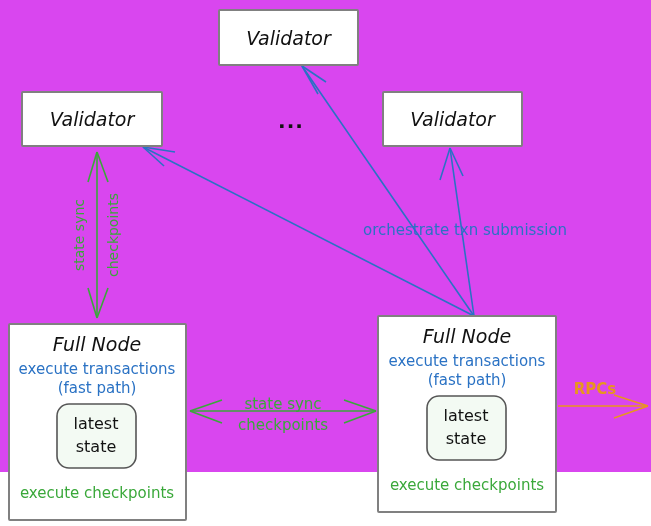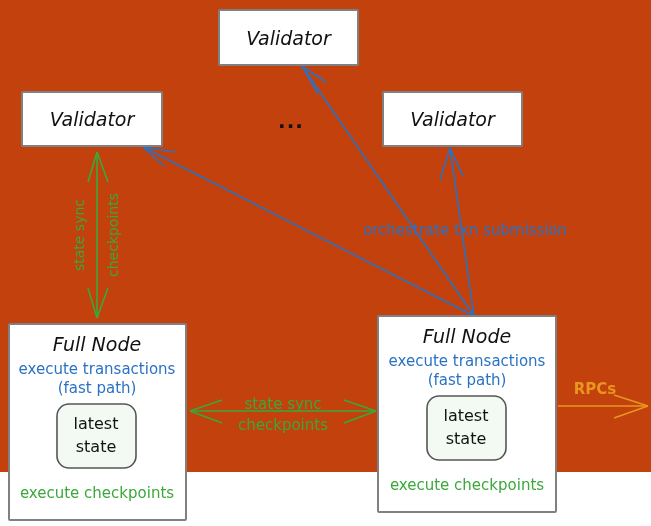--- a/index.html
+++ b/index.html
@@ -10,21 +10,21 @@
   body {
     width: 651px;
     height: 526px;
     font-family: "DejaVu Sans", sans-serif;
     overflow: hidden;
   }
   #diagram-root {
     position: relative;
     width: 651px;
     height: 472px;
-    background: #c2410c;
+    background: #d946ef;
   }
   svg.layer {
     position: absolute;
     top: 0;
     left: 0;
     width: 651px;
     height: 526px;
   }
   .node-box {
     fill: #ffffff;

